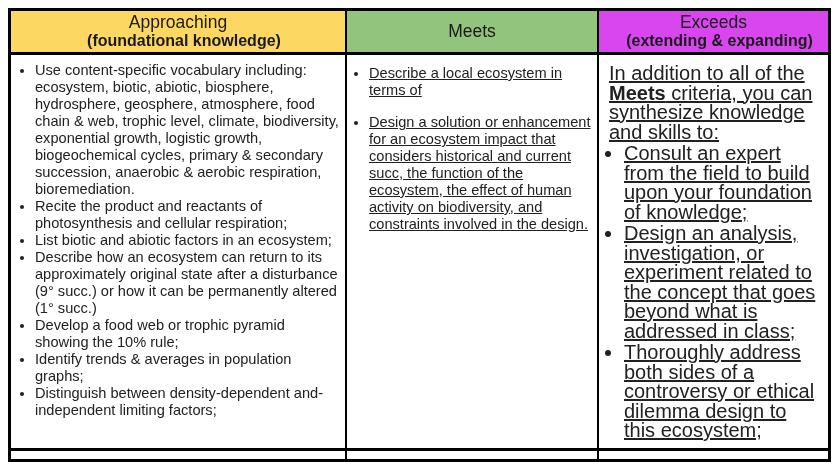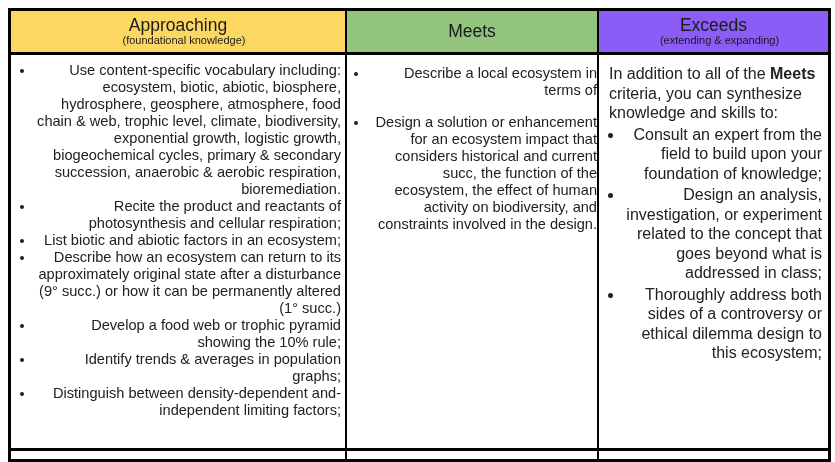--- a/index.html
+++ b/index.html
@@ -31,30 +31,30 @@
   .hcell {
     border-bottom: 3px solid #000;
     display: flex;
     flex-direction: column;
     align-items: center;
     justify-content: center;
     line-height: 1.05;
   }
   .hcell.approaching { background: #FCD862; }
   .hcell.meets       { background: #93C47D; }
-  .hcell.exceeds     { background: #8b5cf6; }
+  .hcell.exceeds     { background: #d946ef; }
   .htitle { font-size: 17.5px; font-weight: 400; color: #1a1a1a; }
-  .hsub   { font-size: 11px; font-weight: 400; color: #1a1a1a; margin-top: 1px; margin-left: 12px; }
+  .hsub   { font-size: 16px; font-weight: 700; color: #1a1a1a; margin-top: 1px; margin-left: 12px; }
 
   .body-cell { font-size: 14.6px; line-height: 17px; }
   .body-cell.c1 { padding: 7px 4px 0 9px; }
-  .body-cell.c2 { padding: 10px 0 0 7px; }
-  .body-cell.c3 { padding: 9px 6px 0 10px; font-size: 16px; line-height: 19.5px; }
+  .body-cell.c2 { padding: 10px 0 0 7px; text-decoration: underline; }
+  .body-cell.c3 { padding: 9px 6px 0 10px; font-size: 20px; line-height: 19.5px; text-decoration: underline; }
 
-  ul { margin: 0; text-align: right; }
+  ul { margin: 0; }
   ul.l1 { list-style-type: disc; padding-left: 15px; }
   ul.l2 { list-style-type: circle; padding-left: 17px; margin-top: 4px; }
   ul.l1 > li { margin: 0; }
   .c2 ul.l2 > li { margin-bottom: 4px; }
   .c2 li.gap-before { margin-top: 15px; }
   .c3 ul.l1 > li { margin-bottom: 2px; }
 
   .intro { margin: 0 0 2px 0; }
   .bold { font-weight: 700; }
 

